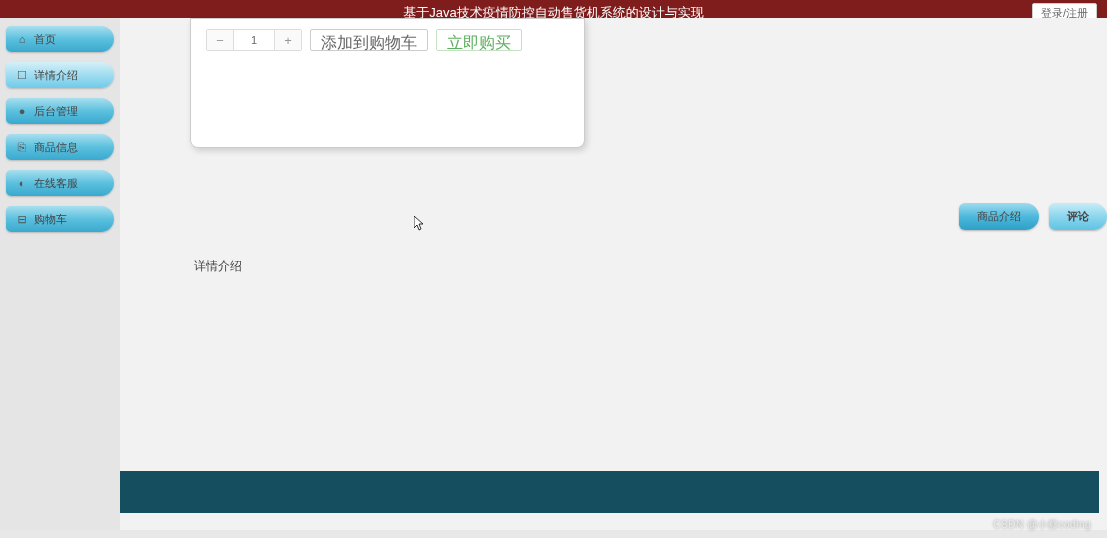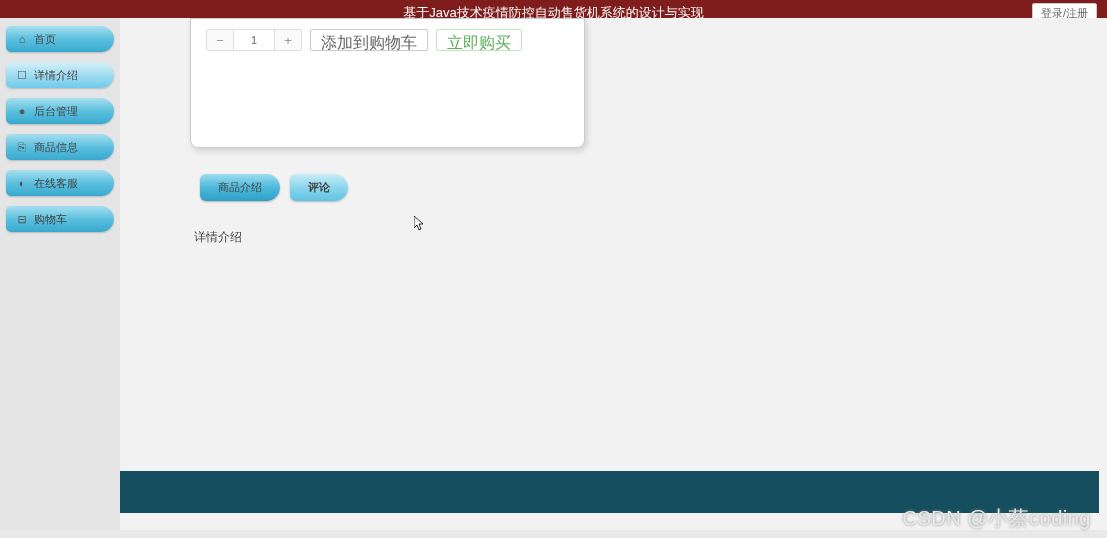--- a/index.html
+++ b/index.html
@@ -131,22 +131,23 @@
       cursor: pointer;
       height: 22px;
     }
     .action-btn.buy {
       color: #5daf5d;
       border-color: #c5e2c5;
     }
     .tabs {
       display: flex;
       gap: 10px;
-      margin-top: 26px;
+      margin-top: 55px;
       margin-left: 10px;
+      justify-content: flex-end;
     }
     .tab {
       background: linear-gradient(180deg, #9edcf0 0%, #4db8db 50%, #2ea0c8 100%);
       border-radius: 6px 14px 14px 6px;
       padding: 6px 18px;
       font-size: 11px;
       color: #444;
       cursor: pointer;
       box-shadow: 0 1px 2px rgba(0,0,0,0.25);
     }
@@ -166,21 +167,21 @@
       left: 120px;
       right: 8px;
       height: 42px;
       background: #154f5f;
     }
     .watermark {
       position: absolute;
       bottom: 6px;
       right: 16px;
       color: #eaeaea;
-      font-size: 20px;
+      font-size: 10px;
       text-shadow: 0 0 3px #888;
       letter-spacing: 0.5px;
     }
     .cursor {
       position: absolute;
       left: 294px;
       top: 198px;
       pointer-events: none;
     }
   </style>

